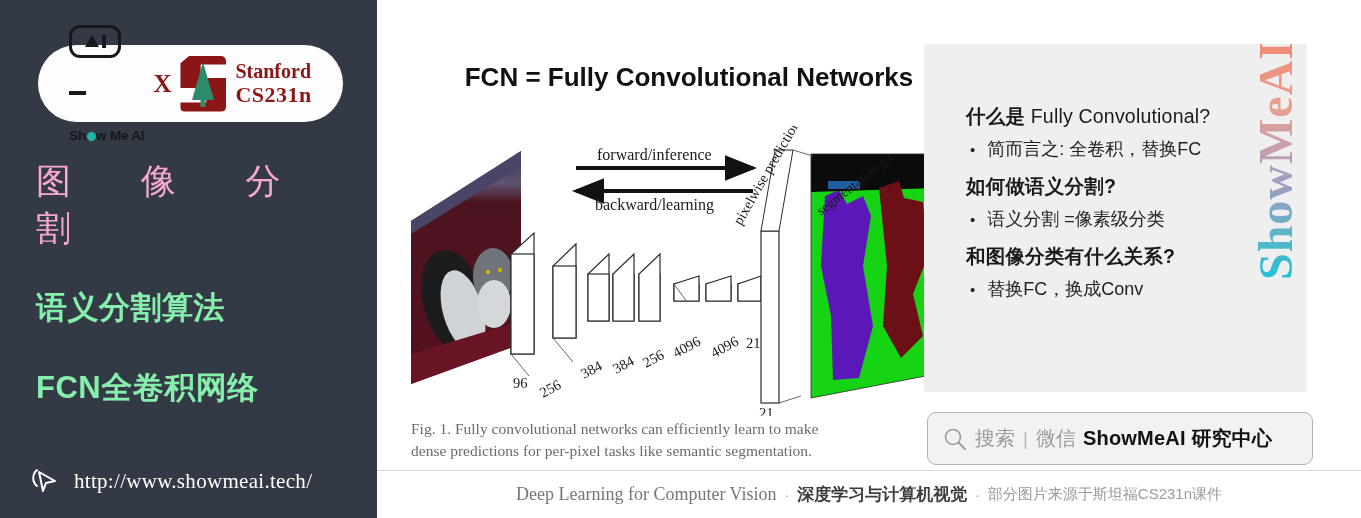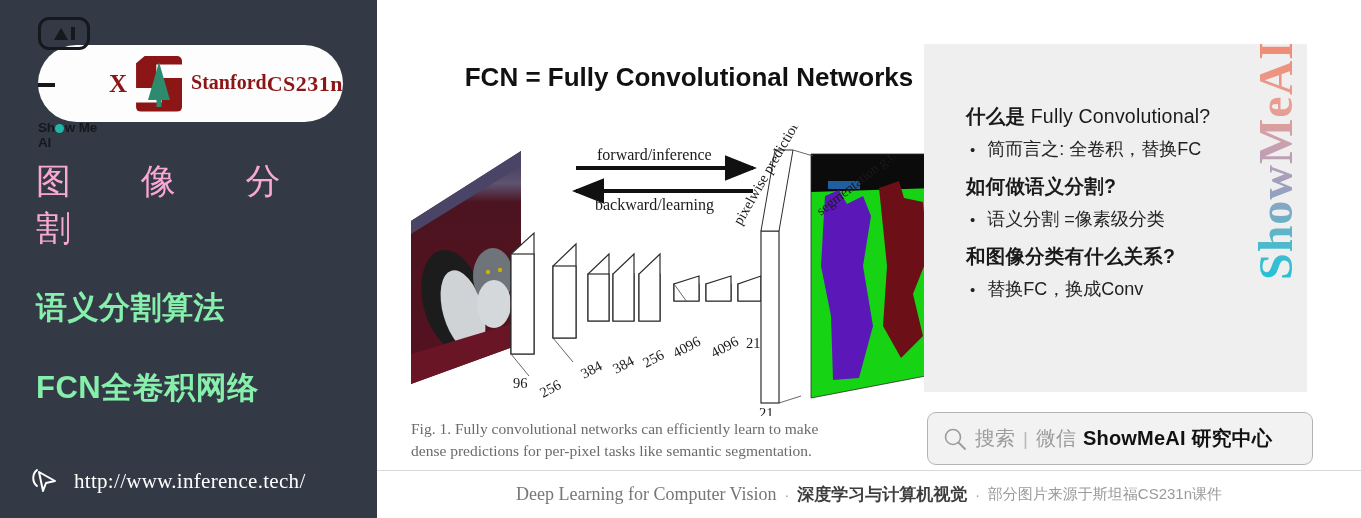--- a/index.html
+++ b/index.html
@@ -54,21 +54,21 @@
   .stanford-seal .tree {
     position: absolute; left: 50%; top: 6px; transform: translateX(-50%);
     width: 0; height: 0; border-left: 11px solid transparent;
     border-right: 11px solid transparent; border-bottom: 38px solid #2c8a6d;
   }
   .stanford-seal .trunk {
     position: absolute; left: 50%; top: 40px; transform: translateX(-50%);
     width: 5px; height: 11px; background: #2c8a6d;
   }
   .stanford-text {
-    display: flex; flex-direction: row; color: #8c1515;
+    display: flex; flex-direction: column; color: #8c1515;
     font-family: "Liberation Serif", serif; line-height: 1.14;
   }
   .stanford-text .l1 { font-size: 20px; font-weight: bold; }
   .stanford-text .l2 { font-size: 22px; font-weight: bold; letter-spacing: .5px; }
 
   .side-title {
     position: absolute; left: 36px; top: 158px;
     font-size: 35px; color: #f9a8d4; font-weight: 500;
     letter-spacing: 30px;
   }
@@ -188,21 +188,21 @@
 
     <div class="side-title">图 像 分 割</div>
     <div class="side-head h1">语义分割算法</div>
     <div class="side-head h2">FCN全卷积网络</div>
 
     <div class="side-url">
       <svg class="cursor-ico" viewBox="0 0 30 30">
         <path d="M7 4 C2 8 2 16 7 20" stroke="#fff" stroke-width="2" fill="none" stroke-linecap="round"></path>
         <path d="M9 6 L25 15 L16 17 L13 25 Z" stroke="#fff" stroke-width="2" fill="none" stroke-linejoin="round"></path>
       </svg>
-      <span class="url-txt">http://www.inference.tech/</span>
+      <span class="url-txt">http://www.showmeai.tech/</span>
     </div>
   </aside>
 
   <main class="main">
 
     <h1 class="slide-title">FCN = Fully Convolutional Networks</h1>
 
     <svg class="figure" viewBox="0 0 545 290">
       <defs>
         <linearGradient id="catimg" x1="0" y1="0" x2="0" y2="1">

